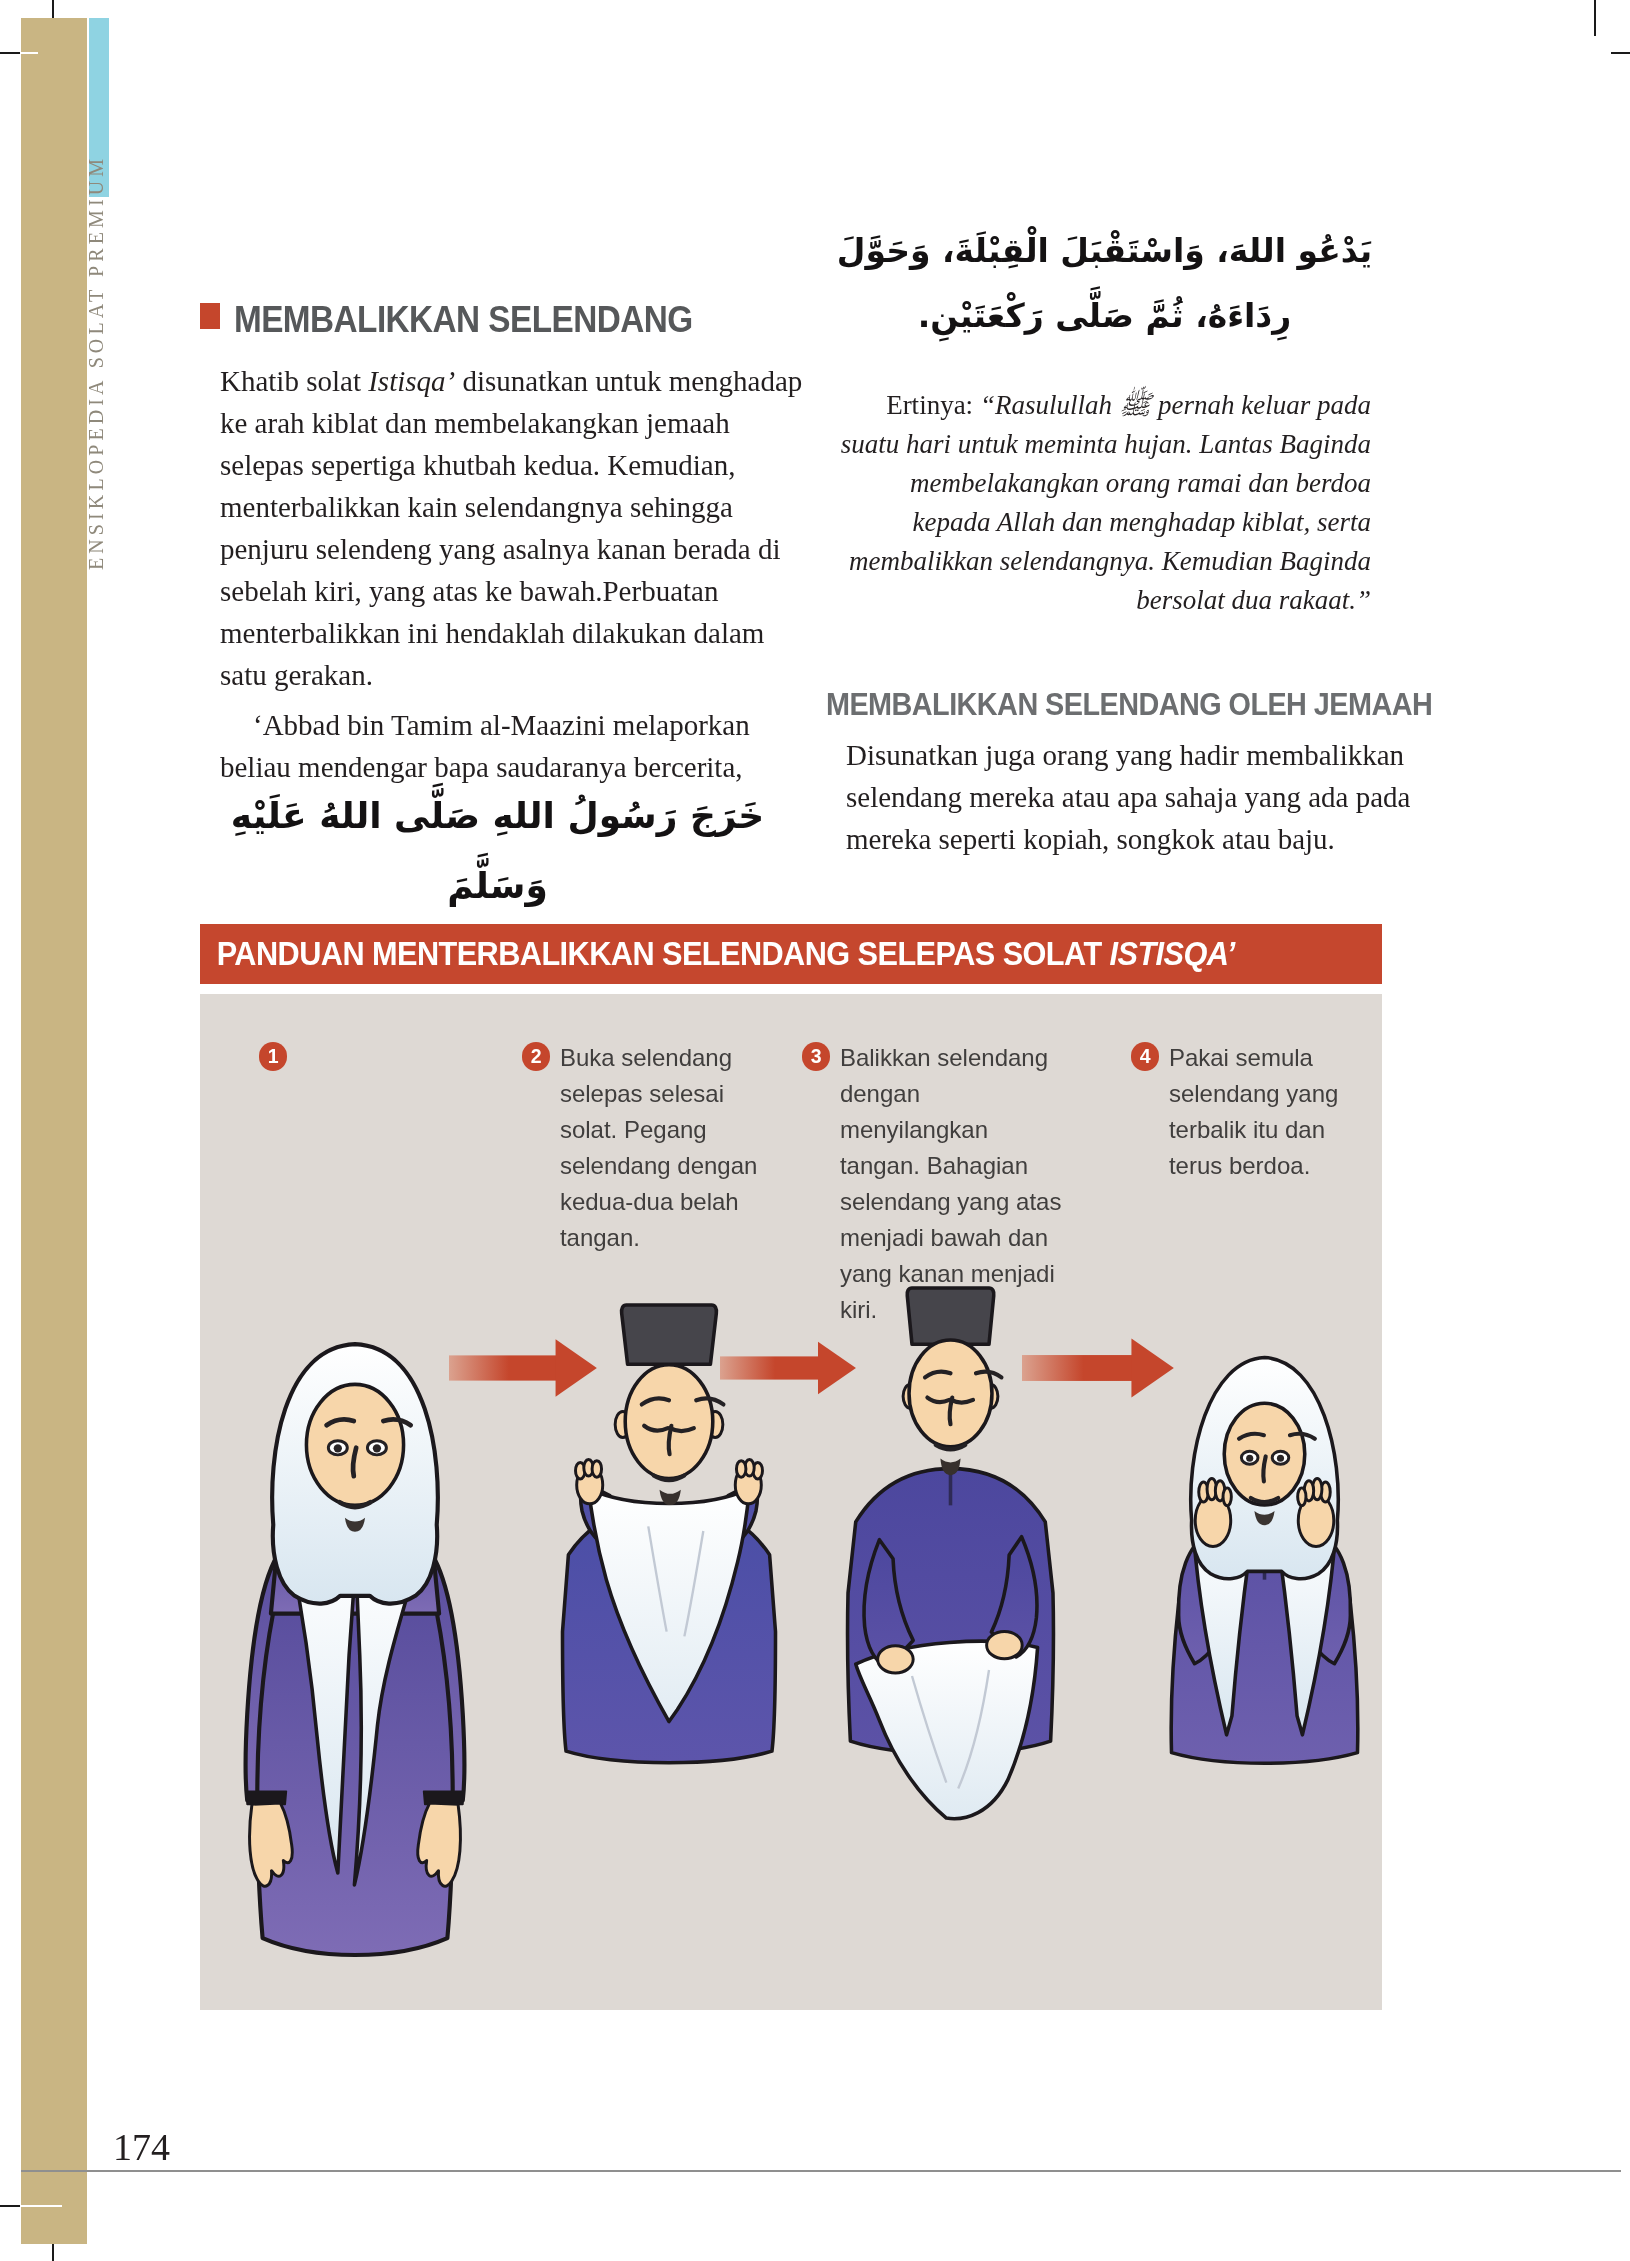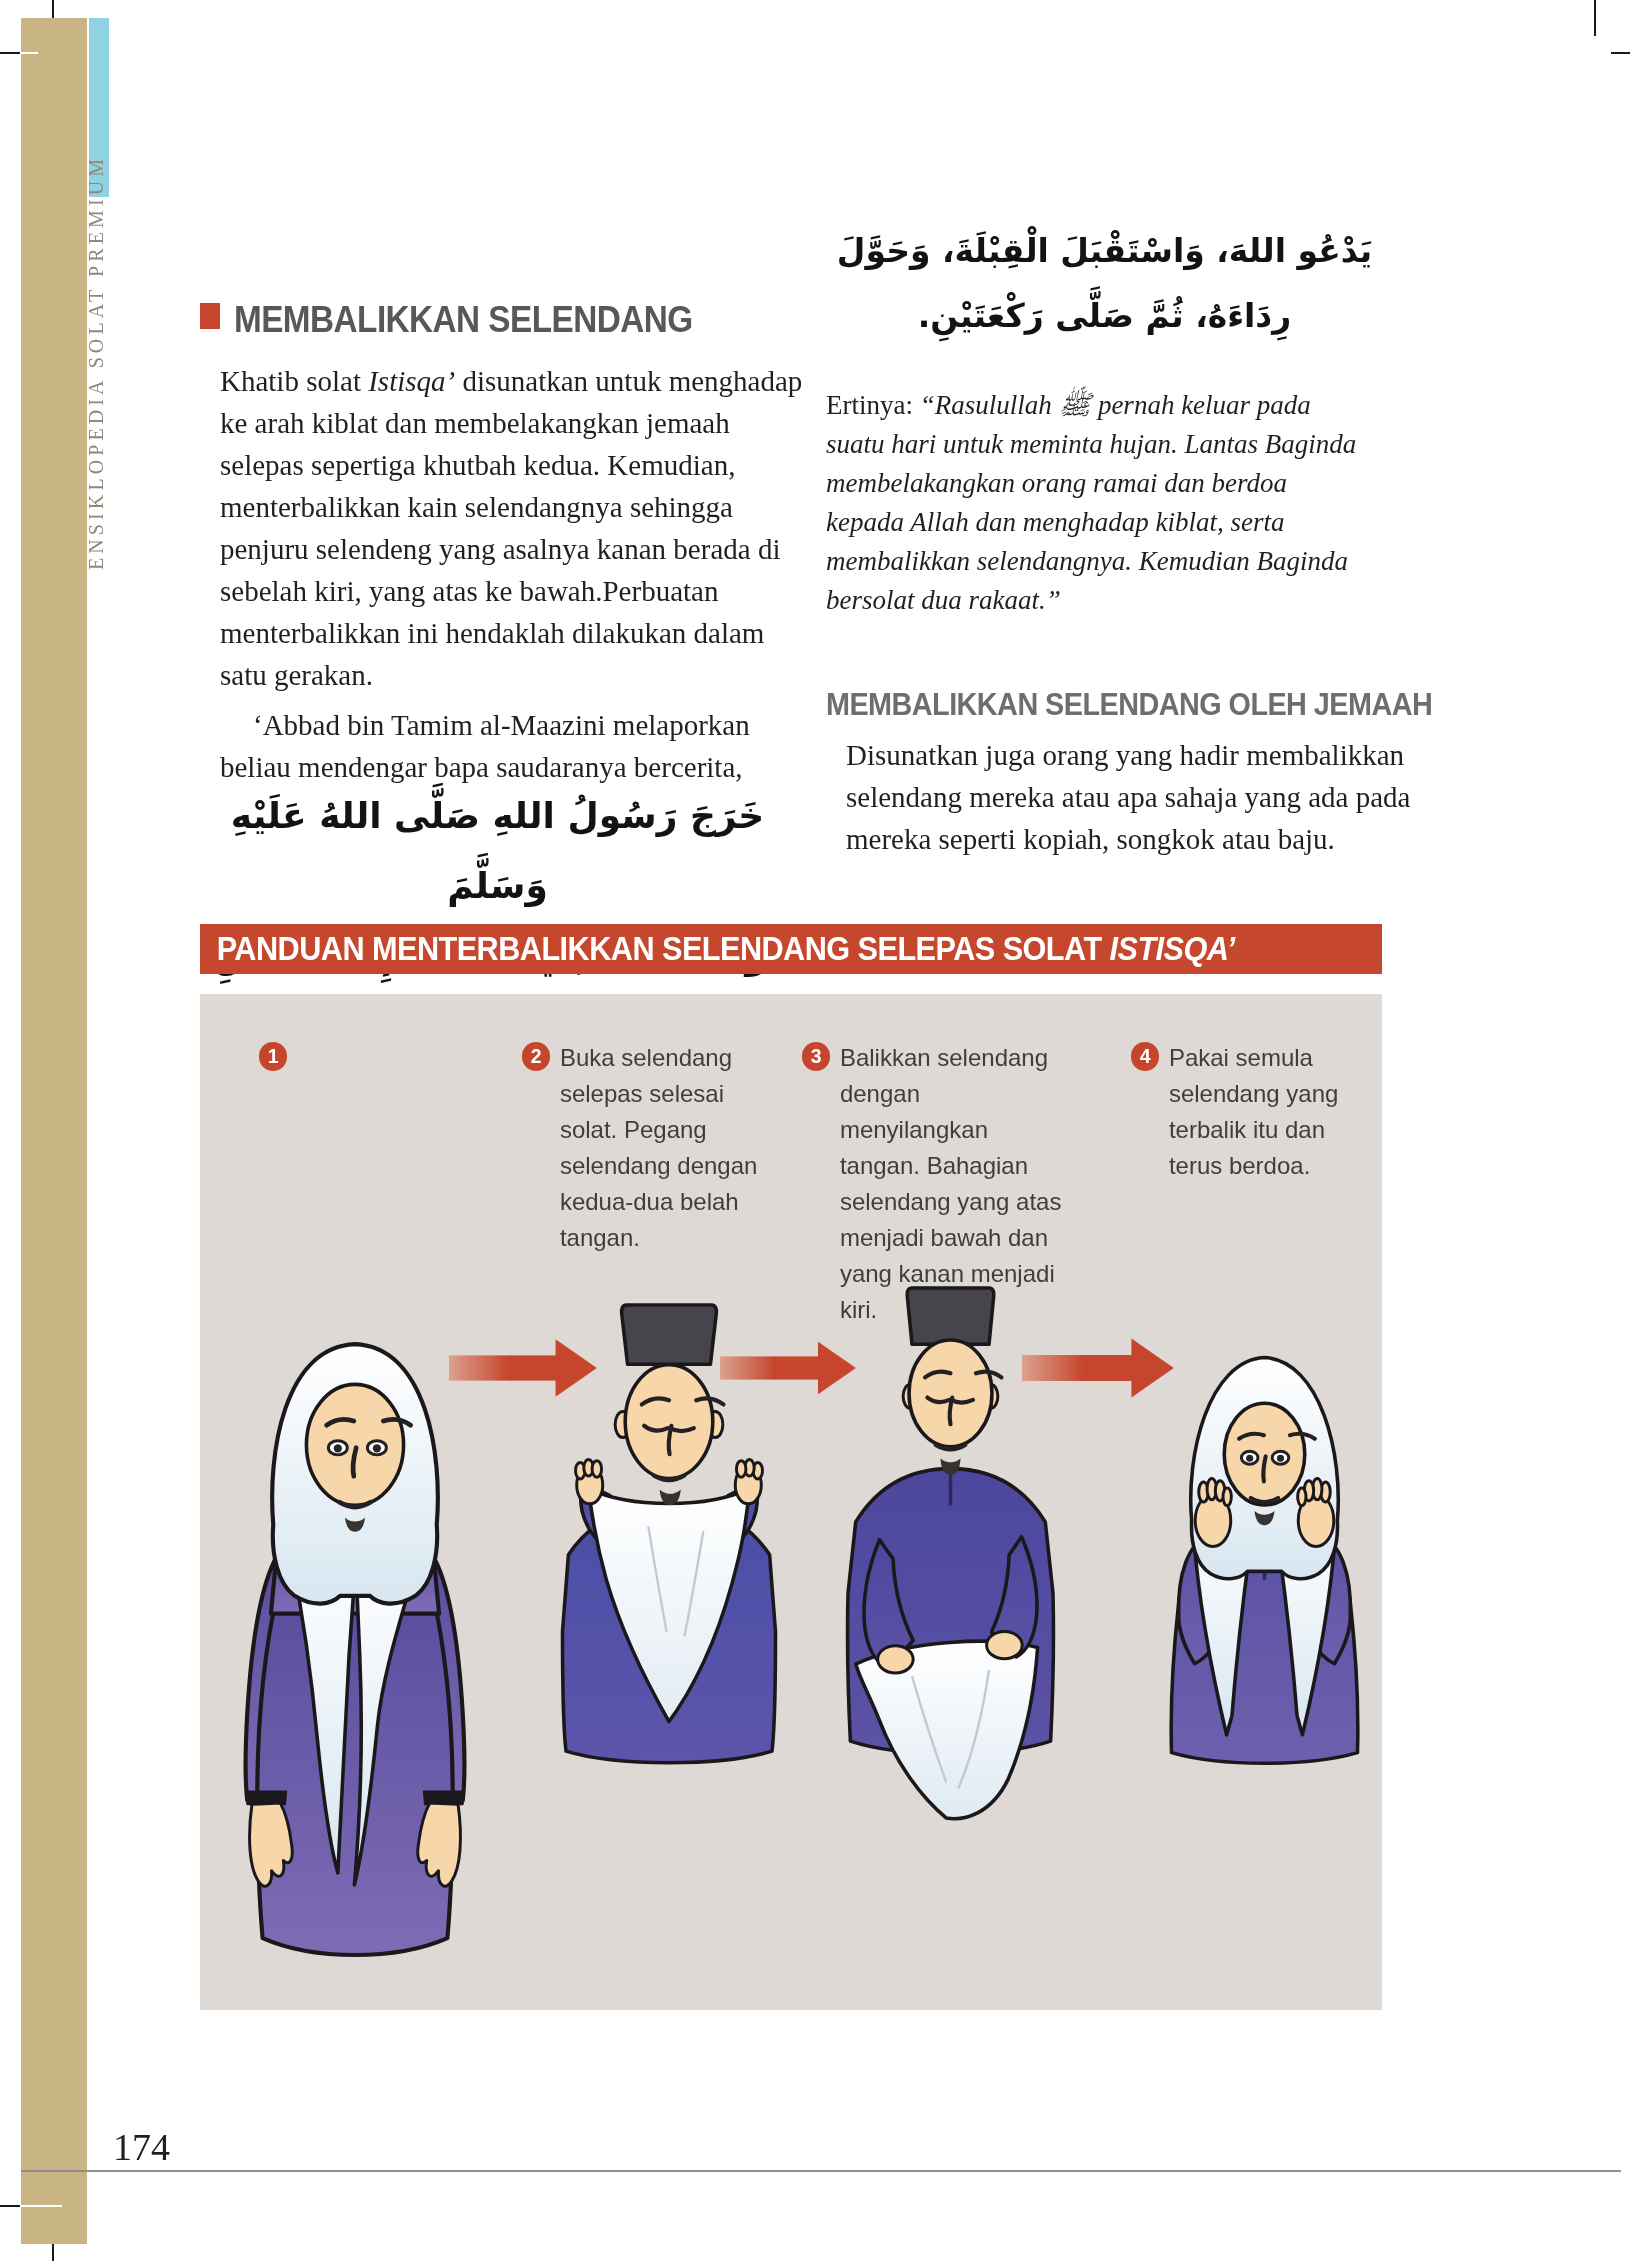--- a/index.html
+++ b/index.html
@@ -23,21 +23,21 @@
   .h2{font-family:"Liberation Sans",sans-serif;font-weight:700;font-size:32px;color:#6c6e70;
       transform:scaleX(0.9);transform-origin:left;white-space:nowrap;letter-spacing:-0.6px;}
   .body-text{font-size:29px;line-height:42px;color:#231f20;text-align:left;margin-left:20px;}
   .it{font-style:italic;}
   .arabic{direction:rtl;text-align:center;font-family:"DejaVu Sans",sans-serif;font-weight:700;color:#141213;}
   .ar-left{font-size:36px;line-height:70px;}
   .ar-right{font-size:33px;line-height:65px;}
   .trans{font-size:27px;line-height:39px;}
   .source{font-size:27px;text-align:right;}
   
-  #banner{left:200px;top:924px;width:1182px;height:50px;background:#c5472e;display:flex;align-items:center;}
+  #banner{left:200px;top:924px;width:1182px;height:60px;background:#c5472e;display:flex;align-items:center;}
   #banner .btxt{font-family:"Liberation Sans",sans-serif;font-weight:700;font-size:33px;color:#ffffff;
       padding-left:18px;transform:scaleX(0.93);transform-origin:left;white-space:nowrap;letter-spacing:-0.6px;}
   #panel{left:200px;top:994px;width:1182px;height:1016px;background:#ded9d4;}
   .step{display:flex;align-items:flex-start;}
   .stepnum{width:28.4px;height:28.4px;border-radius:50%;background:#c5462c;color:#ffffff;flex:none;
       font-family:"Liberation Sans",sans-serif;font-weight:700;font-size:19.5px;
       display:flex;align-items:center;justify-content:center;margin-right:9.5px;margin-top:2.4px;}
   .steptxt{font-family:"Liberation Sans",sans-serif;font-size:24px;line-height:36px;color:#403e3d;}
   
   #rule{left:21.3px;top:2170px;width:1600px;height:1.8px;background:#8f8f8f;}
@@ -76,21 +76,21 @@
   <div class="abs arabic ar-left" style="left:213px;top:781px;width:569px;">
     <div>خَرَجَ رَسُولُ اللهِ صَلَّى اللهُ عَلَيْهِ وَسَلَّمَ</div>
     <div>يَوْمًا يَسْتَسْقِي، فَجَعَلَ إِلَى النَّاسِ ظَهْرَهُ،</div>
   </div>
 
   <div class="abs arabic ar-right" style="left:826px;top:218px;width:557px;">
     <div>يَدْعُو اللهَ، وَاسْتَقْبَلَ الْقِبْلَةَ، وَحَوَّلَ</div>
     <div>رِدَاءَهُ، ثُمَّ صَلَّى رَكْعَتَيْنِ.</div>
   </div>
 
-  <div class="abs trans" style="left:826px;top:386px;width:545px;">
+  <div class="abs trans" style="left:826px;top:386px;width:545px;text-align:right;">
     <span>Ertinya: </span><span class="it">“Rasulullah ﷺ pernah keluar pada suatu hari untuk meminta hujan. Lantas Baginda membelakangkan orang ramai dan berdoa kepada Allah dan menghadap kiblat, serta membalikkan selendangnya. Kemudian Baginda bersolat dua rakaat.”</span>
   </div>
 
 
   <div class="abs h2" style="left:826px;top:686px;width:569px;">MEMBALIKKAN SELENDANG OLEH JEMAAH</div>
 
   <div class="abs body-text" style="left:826px;top:734px;width:569px;">Disunatkan juga orang yang hadir membalikkan selendang mereka atau apa sahaja yang ada pada mereka seperti kopiah, songkok atau baju.</div>
 
   <div id="banner" class="abs">
     <div class="btxt"><span>PANDUAN MENTERBALIKKAN SELENDANG SELEPAS SOLAT </span><span class="it">ISTISQA’</span></div>

